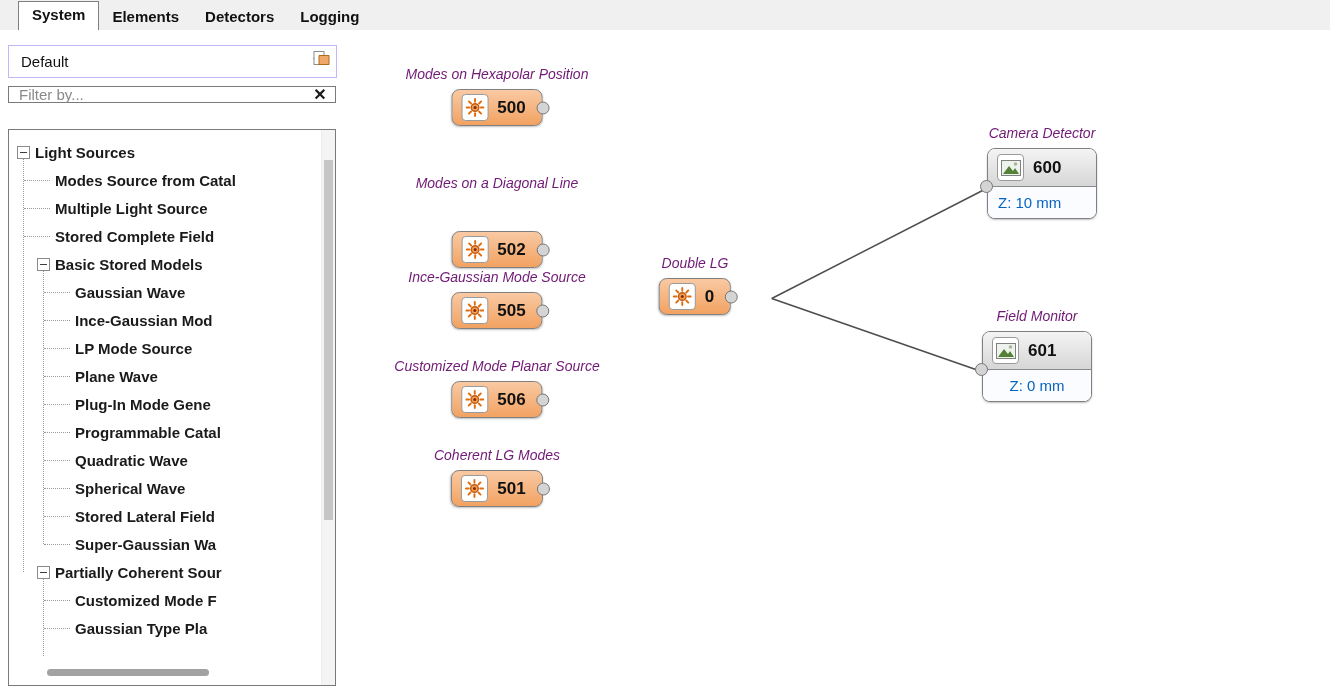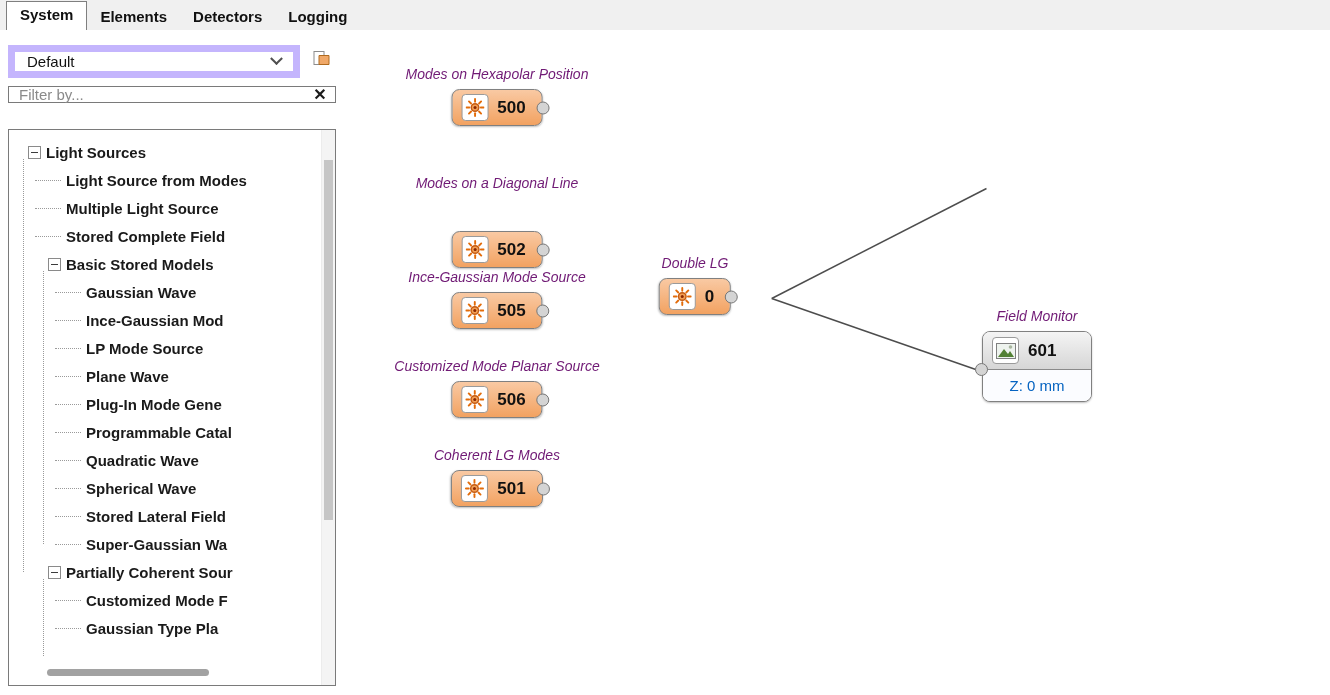--- a/index.html
+++ b/index.html
@@ -1,36 +1,36 @@
 <!DOCTYPE html>
 <html style="--tab-strip-bg: #f0f0f0; --source-fill-top: #f9c9a3; --source-fill-bottom: #f2a261; --node-border: #808080; --detector-fill-top: #f4f4f4; --detector-fill-bottom: #d6d6d6; --detector-bottom-row: #fbfcff; --connector-fill: #d4d4d4; --z-text: #0563c1; --wire: #4d4d4d;"><head>
 <meta charset="utf-8">
 <style>
   *{box-sizing:border-box;margin:0;padding:0;}
   html,body{width:1330px;height:695px;}
   body{position:relative;font-family:"Liberation Sans",sans-serif;background:#fff;overflow:hidden;}
 
   
   #tab-strip{position:absolute;left:0;top:0;width:1330px;height:30px;background:var(--tab-strip-bg,#f0f0f0);}
-  #tabs{display:flex;align-items:flex-end;height:30px;padding-left:6px;}
+  #tabs{display:flex;align-items:flex-end;height:30px;padding-left:18px;}
   .tab{padding:4px 13px 5px;font-size:15px;font-weight:bold;color:#111;white-space:nowrap;}
   .tab.active{background:#fff;border:1px solid #7f7f7f;border-bottom:0;padding-bottom:7px;}
 
   
-  #preset-dropdown{position:absolute;left:8px;top:45px;width:292px;height:33px;border:7px solid #c4b5fd;background:#fff;display:flex;align-items:center;padding:0 12px;font-size:15px;color:#111;}
+  #preset-dropdown{position:absolute;left:8px;top:45px;width:329px;height:33px;border:1px solid #c4b5fd;background:#fff;display:flex;align-items:center;padding:0 12px;font-size:15px;color:#111;}
   #preset-dropdown .chevron{margin-left:auto;width:9px;height:9px;border-right:2px solid #4f4f4f;border-bottom:2px solid #4f4f4f;transform:rotate(45deg) translate(-2px,-2px);}
   #preset-button{position:absolute;left:306px;top:45px;width:32px;height:33px;display:flex;align-items:center;justify-content:center;}
   #filter-box{position:absolute;left:8px;top:86px;width:328px;height:17px;border:1px solid #7a7a7a;background:#fff;display:flex;align-items:center;}
   #filter-input{flex:1;border:0;outline:0;font-size:15px;padding:0 10px;color:#222;background:transparent;font-family:"Liberation Sans",sans-serif;}
   #filter-input::placeholder{color:#8a8a8a;opacity:1;}
   #filter-clear{width:30px;text-align:center;font-size:16px;font-weight:bold;color:#1a1a1a;}
 
   
   #tree{position:absolute;left:8px;top:129px;width:328px;height:557px;border:1px solid #7a7a7a;background:#fff;overflow:hidden;}
-  #tree-rows{position:absolute;left:11px;top:8px;right:14px;z-index:1;}
+  #tree-rows{position:absolute;left:0;top:8px;right:14px;z-index:1;}
   .tree-row{height:28px;display:flex;align-items:center;white-space:nowrap;overflow:hidden;font-size:15px;font-weight:bold;color:#1a1a1a;}
   .expander{width:13px;height:13px;border:1px solid #8a8a8a;background:#fff;flex:0 0 13px;position:relative;}
   .expander::after{content:"";position:absolute;left:2px;right:2px;top:5px;height:1px;background:#3c3c3c;}
   .dash{height:1px;border-top:1px dotted #9a9a9a;flex:0 0 26px;}
   .tree-label{margin-left:5px;}
   .lvl0 .expander{margin-left:8px;}
   .lvl1 .expander{margin-left:28px;}
   .lvl1 .dash{margin-left:15px;}
   .lvl2 .dash{margin-left:35px;}
   .guide{position:absolute;width:1px;border-left:1px dotted #9a9a9a;z-index:0;}
@@ -101,21 +101,21 @@
   <div class="guide" id="guide-partial"></div>
   <div id="tree-rows">
       <div class="tree-row lvl0">
     <span class="expander"></span>
 
     <span class="tree-label">Light Sources</span>
   </div>
       <div class="tree-row lvl1">
 
     <span class="dash"></span>
-    <span class="tree-label">Light Source from Modes</span>
+    <span class="tree-label">Modes Source from Catal</span>
   </div>
       <div class="tree-row lvl1">
 
     <span class="dash"></span>
     <span class="tree-label">Multiple Light Source</span>
   </div>
       <div class="tree-row lvl1">
 
     <span class="dash"></span>
     <span class="tree-label">Stored Complete Field</span>
@@ -333,20 +333,37 @@
             <line x1="14.2" y1="14.2" x2="16.4" y2="16.4"></line>
             <line x1="3.6" y1="16.4" x2="5.8" y2="14.2"></line>
             <line x1="14.2" y1="5.8" x2="16.4" y2="3.6"></line>
           </g>
           <circle cx="10" cy="10" r="4" fill="#f2a055" stroke="#c55a11" stroke-width="1.5"></circle>
           <circle cx="10" cy="10" r="1.6" fill="#8c2800"></circle>
         </svg>
       </span>
       <span class="node-number">0</span>
       <span class="connector right"></span>
+    </div>
+  </div>
+    <div class="detector-group" id="det-600" style="left: 1042px; top: 125px;">
+    <div class="node-label">Camera Detector</div>
+    <div class="detector-node">
+      <div class="det-top">
+        <span class="icon-box">
+          <svg width="20" height="16" viewBox="0 0 20 16">
+            <rect x="0.5" y="0.5" width="19" height="15" fill="#eef3ee" stroke="#808080"></rect>
+            <polygon points="2,14 8,6 12,11 14,8 18,14" fill="#538135"></polygon>
+            <circle cx="14.5" cy="4" r="1.8" fill="#a9b7a0"></circle>
+          </svg>
+        </span>
+        <span class="node-number">600</span>
+      </div>
+      <div class="det-bottom z-label">Z: 10 mm</div>
+      <span class="connector left"></span>
     </div>
   </div>
     <div class="detector-group" id="det-601" style="left: 1037px; top: 308px; text-align: center;">
     <div class="node-label">Field Monitor</div>
     <div class="detector-node">
       <div class="det-top">
         <span class="icon-box">
           <svg width="20" height="16" viewBox="0 0 20 16">
             <rect x="0.5" y="0.5" width="19" height="15" fill="#eef3ee" stroke="#808080"></rect>
             <polygon points="2,14 8,6 12,11 14,8 18,14" fill="#538135"></polygon>

